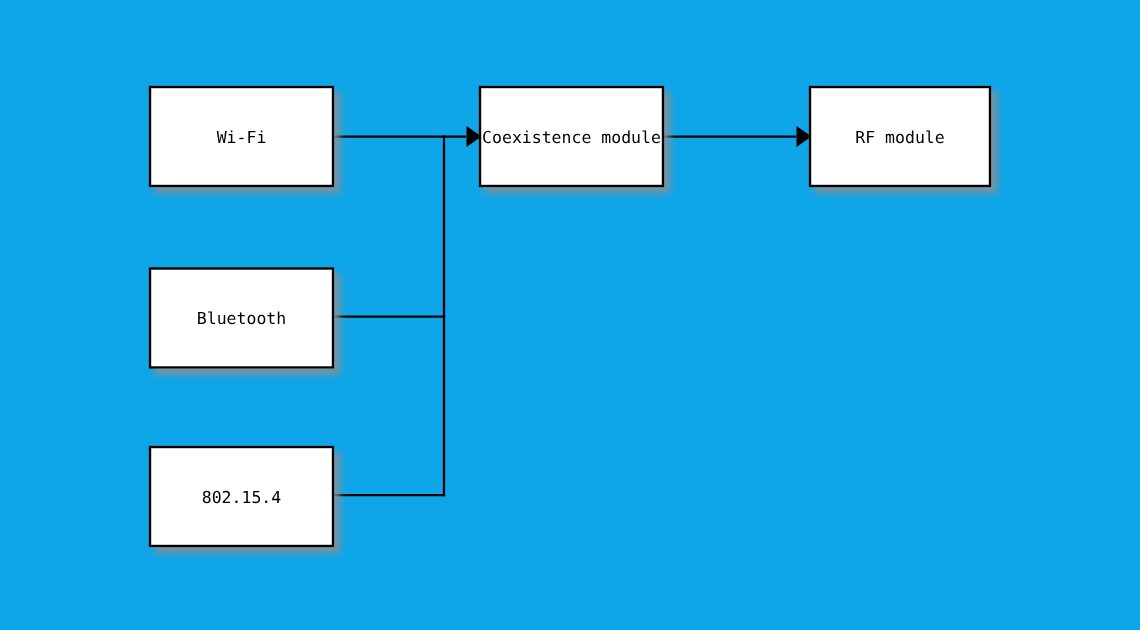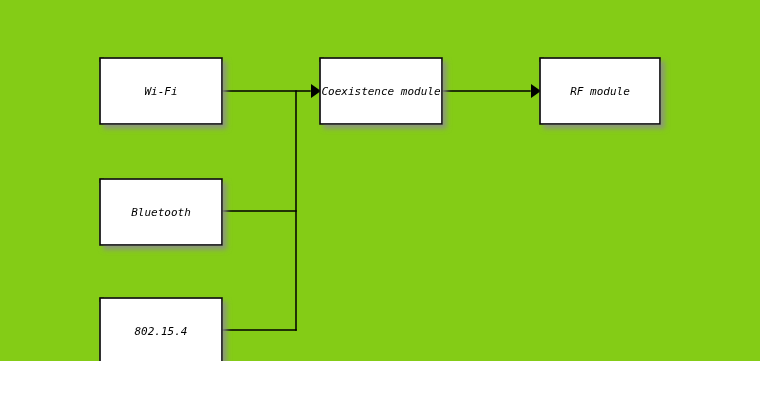--- a/index.html
+++ b/index.html
@@ -3,25 +3,24 @@
 <meta charset="utf-8">
 <style>
   html, body {
     margin: 0;
     padding: 0;
     background: #ffffff;
   }
   #canvas {
     position: relative;
     width: 760px;
-    height: 361px;
-    background: #84cc16;
+    height: 420px;
+    background: #0ea5e9;
     overflow: hidden;
     font-family: "DejaVu Sans Mono", monospace;
-    font-style: italic;
   }
   svg#diagram {
     position: absolute;
     left: 0;
     top: 0;
     width: 760px;
     height: 420px;
     display: block;
   }
   .node-rect {

